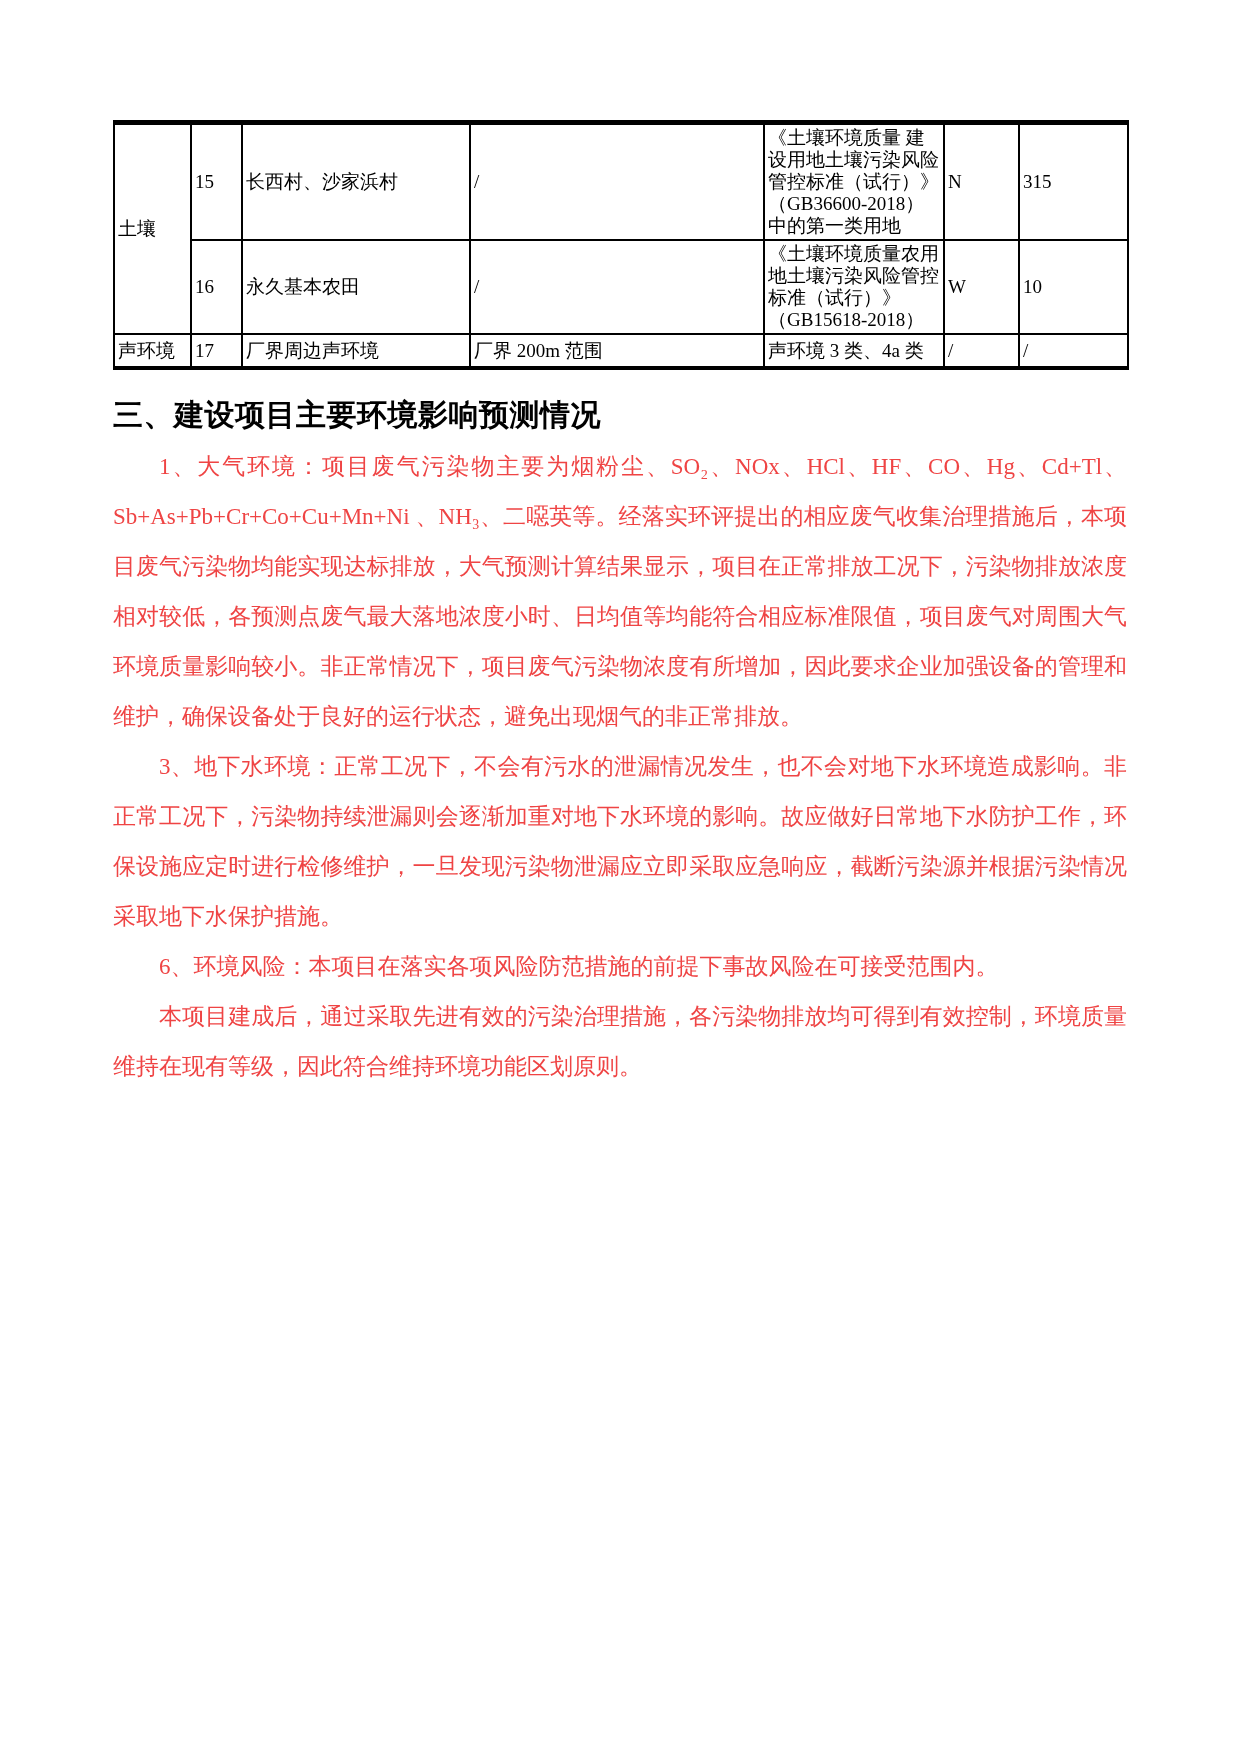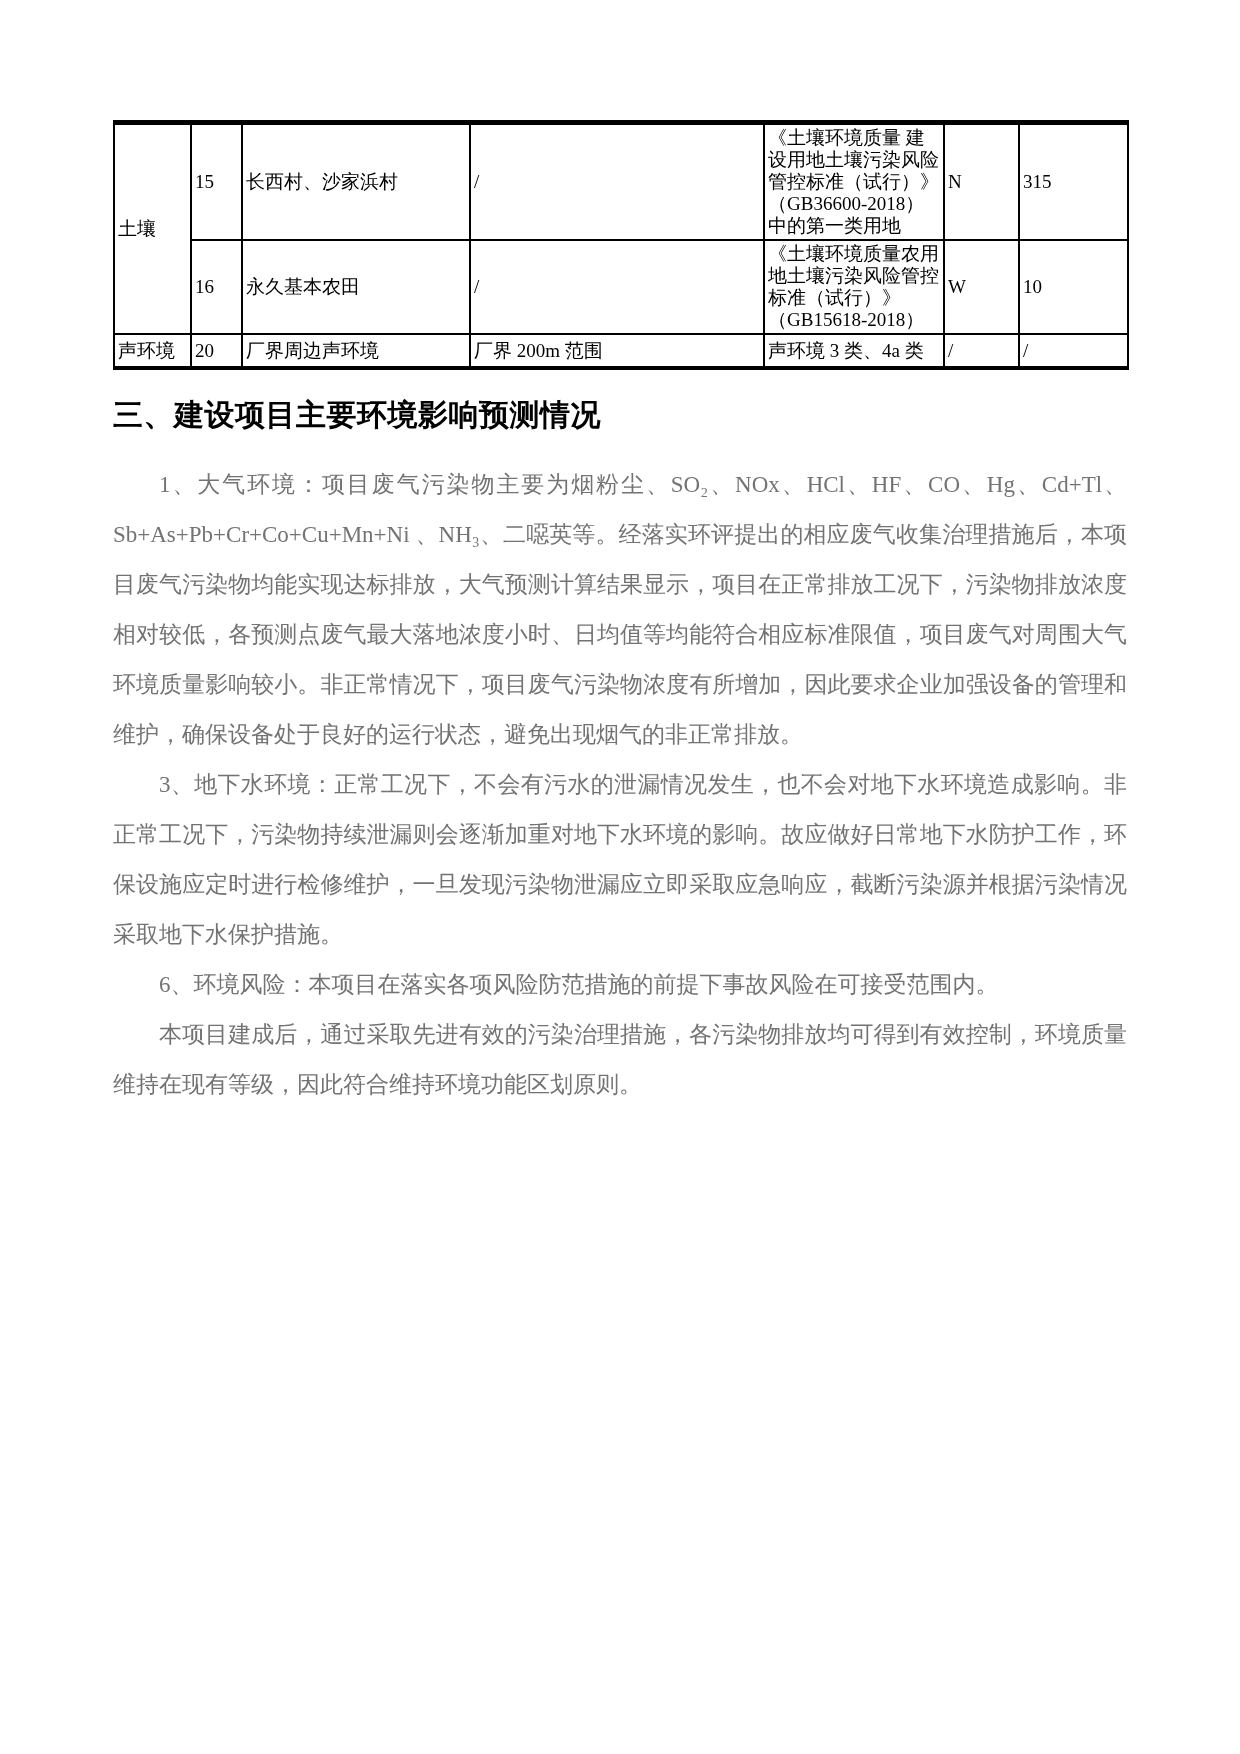--- a/index.html
+++ b/index.html
@@ -36,37 +36,37 @@
     overflow: hidden;
   }
   tr.row-15 { height: 110px; }
   tr.row-16 { height: 88px; }
   tr.row-17 { height: 34px; }
   td.std-cell { padding: 2px 6px; }
 
   
   h2.section-heading {
     margin-top: 22px;
-    margin-bottom: 22px;
+    margin-bottom: 4px;
     font-family: "Liberation Sans", "DejaVu Sans", sans-serif;
     font-weight: bold;
     font-size: 30px;
     line-height: 46px;
     letter-spacing: 0.5px;
     color: #000;
   }
 
   
   .body-text p {
     font-size: 23px;
     line-height: 50px;
     text-align: justify;
     text-justify: inter-ideograph;
     text-indent: 2em;
-    color: #737373;
+    color: #ef4444;
   }
 </style>
 </head>
 <body>
 
 <div class="page">
   <div class="content">
 
     <table class="env-table">
       <colgroup>
@@ -91,21 +91,21 @@
         <tr class="row-16">
           <td>16</td>
           <td>永久基本农田</td>
           <td>/</td>
           <td class="std-cell">《土壤环境质量农用地土壤污染风险管控标准（试行）》（GB15618-2018）</td>
           <td>W</td>
           <td>10</td>
         </tr>
         <tr class="row-17">
           <td>声环境</td>
-          <td>20</td>
+          <td>17</td>
           <td>厂界周边声环境</td>
           <td>厂界 200m 范围</td>
           <td class="std-cell">声环境 3 类、4a 类</td>
           <td>/</td>
           <td>/</td>
         </tr>
       </tbody>
     </table>
 
     <h2 class="section-heading">三、建设项目主要环境影响预测情况</h2>

